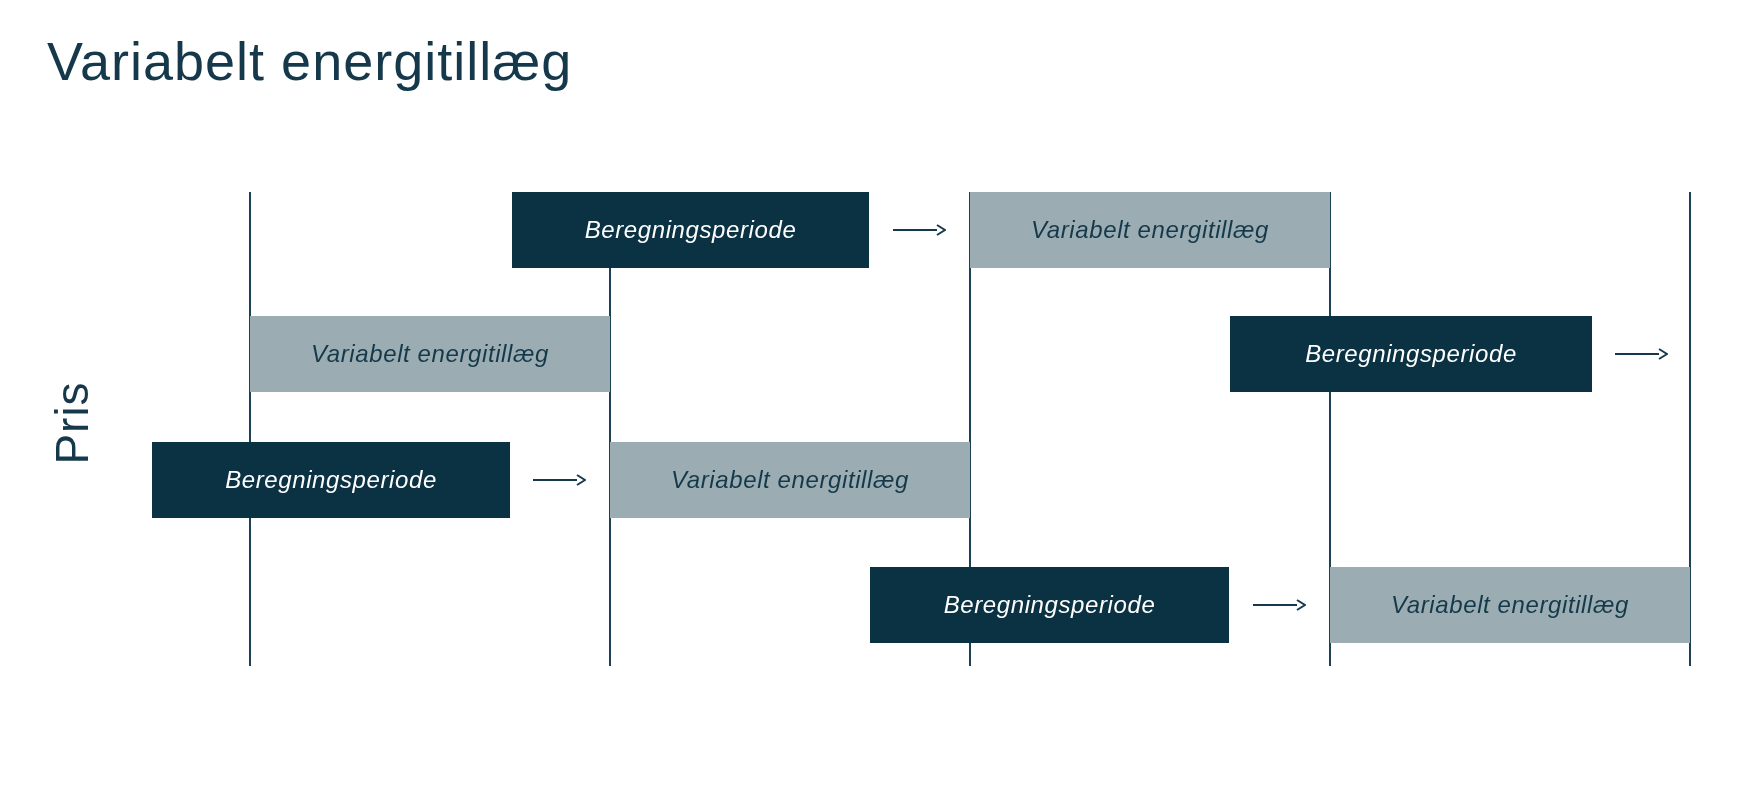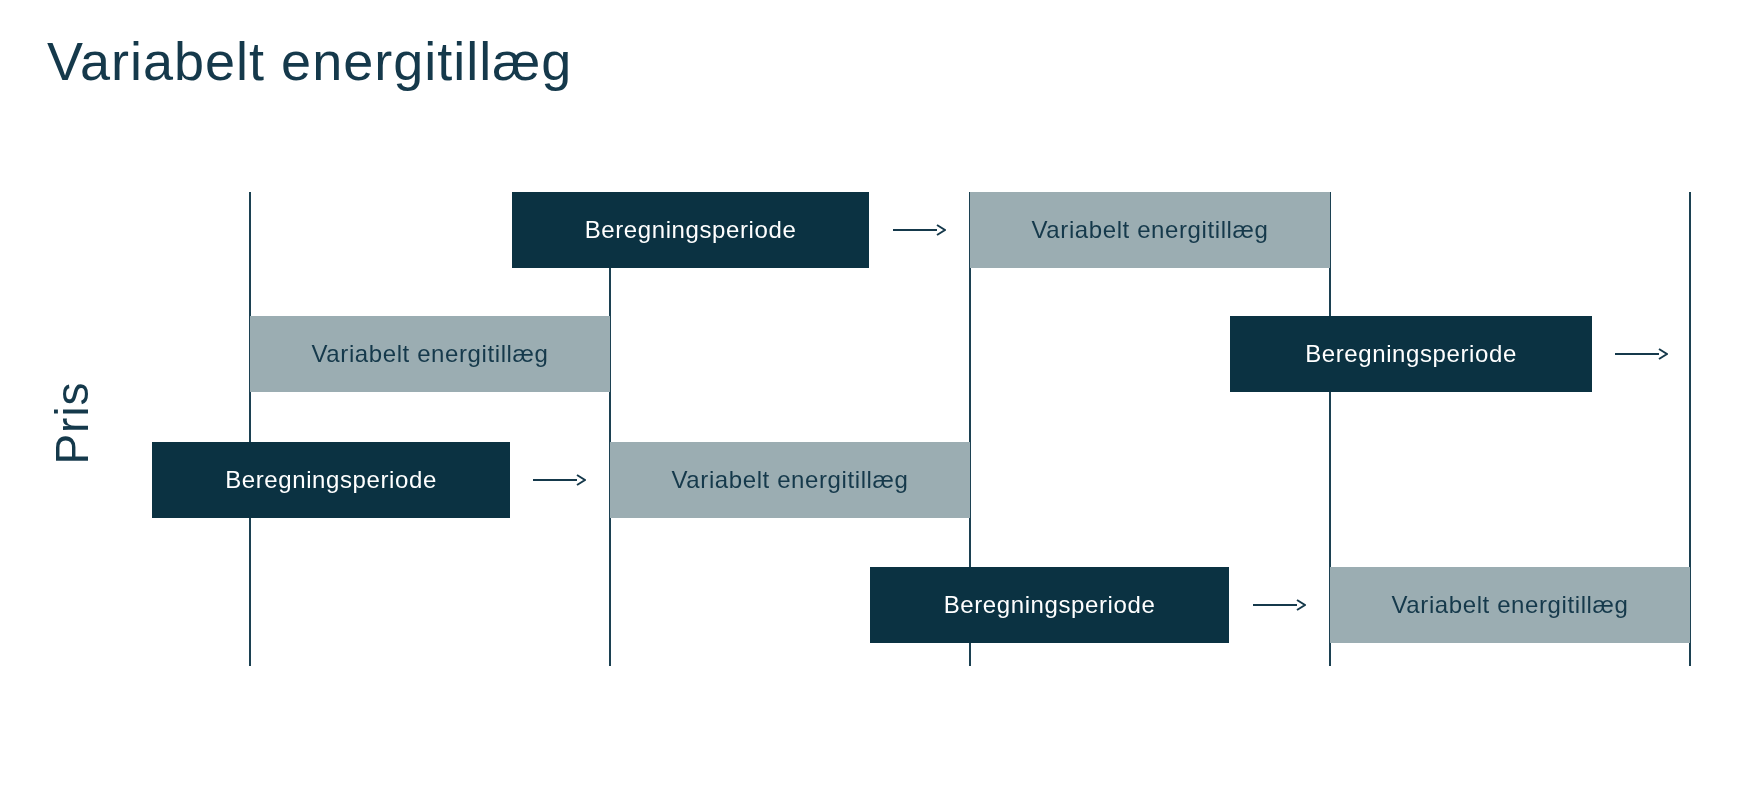--- a/index.html
+++ b/index.html
@@ -48,20 +48,21 @@
   .bar {
     position: absolute;
     height: 76px;
     display: flex;
     align-items: center;
     justify-content: center;
     font-size: 24px;
     letter-spacing: 0.6px;
     white-space: nowrap;
     z-index: 2;
+    font-style: italic;
   }
   .bar.dark { background: var(--navy, #0b3242); color: var(--white, #ffffff); }
   .bar.gray { background: var(--gray, #9badb2); color: var(--ink, #15394b); }
 
   .arrow { position: absolute; z-index: 3; }
   .arrow path {
     stroke: var(--ink, #15394b);
     stroke-width: 2;
     fill: none;
   }

